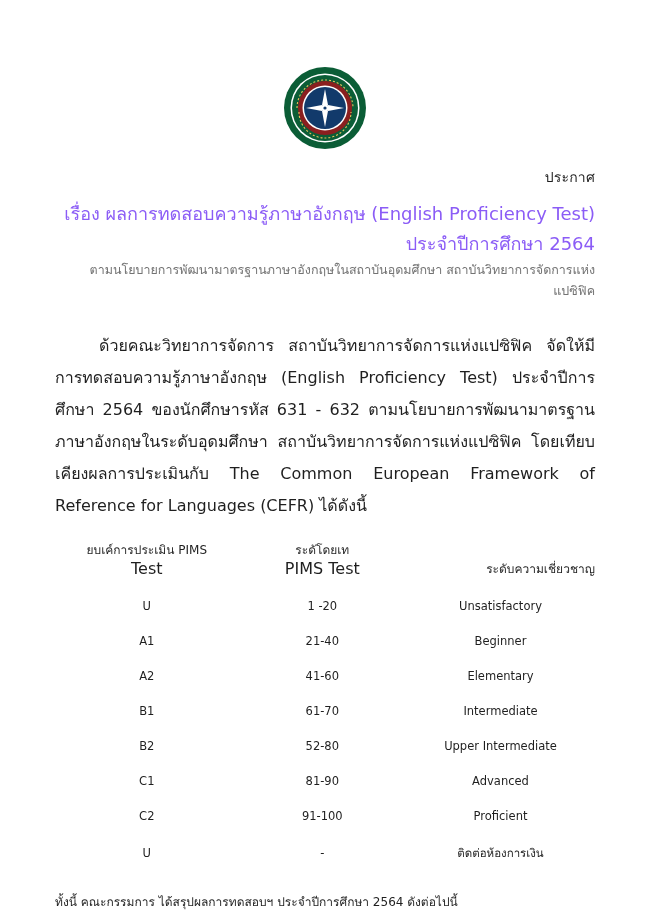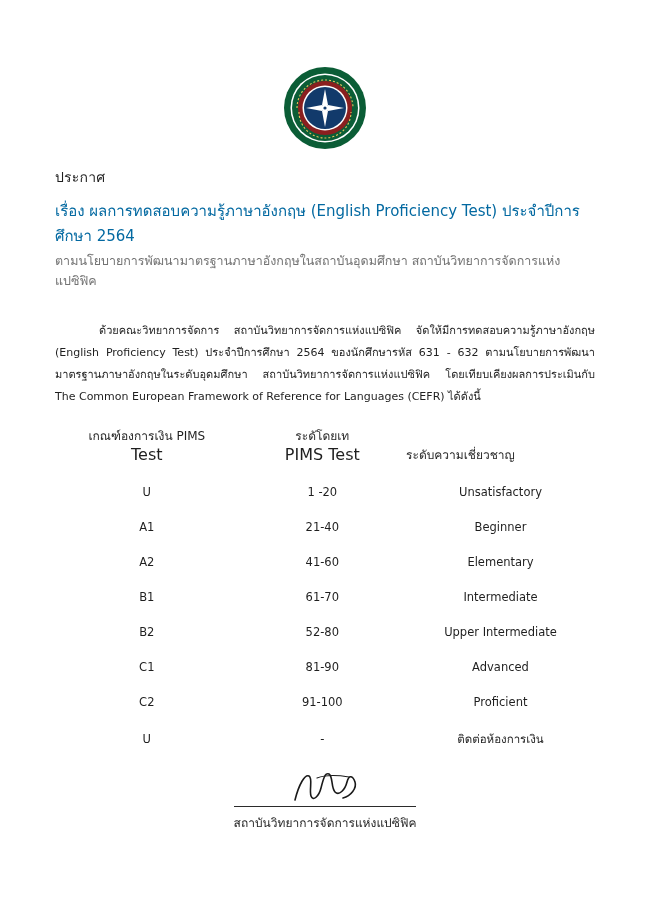--- a/index.html
+++ b/index.html
@@ -30,45 +30,45 @@
   }
   .logo {
     position: relative;
     width: 84px;
     height: 84px;
   }
   .logo svg { display: block; }
 
   
   .heading {
-    text-align: left;
+    text-align: right;
     margin-top: 16px;
   }
   .heading .h-title {
     font-size: 14px;
     color: #1f1f1f;
     letter-spacing: .2px;
   }
   .heading .h-line {
-    font-size: 15px;
-    color: #0369a1;
+    font-size: 18px;
+    color: #8b5cf6;
     margin-top: 11px;
     line-height: 1.65;
   }
   .heading .h-line2 {
     font-size: 12.5px;
     color: #737373;
     margin-top: 2px;
     line-height: 1.65;
   }
 
   
   .para {
     margin-top: 28px;
-    font-size: 11px;
+    font-size: 16px;
     line-height: 2.0;
     color: #1f1f1f;
     text-align: justify;
     text-justify: inter-word;
     text-indent: 44px;
   }
 
   
   .table {
     margin-top: 18px;
@@ -86,21 +86,21 @@
   .th-a1, .th-b1 {
     font-size: 12px;
     color: #1f1f1f;
     padding-top: 4px;
   }
   .th-a1 { text-align: center; }
   .th-b1 { text-align: center; }
   .th-c {
     font-size: 12px;
     color: #1f1f1f;
-    text-align: left;
+    text-align: right;
     vertical-align: bottom;
     padding-bottom: 2px;
   }
   .th-a2, .th-b2 {
     font-size: 16px;
     color: #1f1f1f;
     padding-top: 12px;
     padding-bottom: 2px;
     text-align: center;
   }
@@ -192,21 +192,21 @@
     <div class="h-title">ประกาศ</div>
     <div class="h-line">เรื่อง  ผลการทดสอบความรู้ภาษาอังกฤษ (English Proficiency Test) ประจำปีการศึกษา 2564</div>
     <div class="h-line2">ตามนโยบายการพัฒนามาตรฐานภาษาอังกฤษในสถาบันอุดมศึกษา สถาบันวิทยาการจัดการแห่งแปซิฟิค</div>
   </div>
 
   <div class="para">ด้วยคณะวิทยาการจัดการ สถาบันวิทยาการจัดการแห่งแปซิฟิค จัดให้มีการทดสอบความรู้ภาษาอังกฤษ (English Proficiency Test) ประจำปีการศึกษา 2564 ของนักศึกษารหัส 631 - 632 ตามนโยบายการพัฒนามาตรฐานภาษาอังกฤษในระดับอุดมศึกษา สถาบันวิทยาการจัดการแห่งแปซิฟิค โดยเทียบเคียงผลการประเมินกับ The Common European Framework of Reference for Languages (CEFR) ได้ดังนี้</div>
 
   <table class="table">
     <tbody>
       <tr>
-        <td class="col-a th-a1">เกณฑ์องการเงิน PIMS</td>
+        <td class="col-a th-a1">ยบเค์การประเมิน PIMS</td>
         <td class="col-b th-b1">ระดัโดยเท</td>
         <td class="col-c th-c" rowspan="2">ระดับความเชี่ยวชาญ</td>
       </tr>
       <tr>
         <td class="col-a th-a2">Test</td>
         <td class="col-b th-b2">PIMS Test</td>
       </tr>
 
       <tr class="trow">
         <td class="col-a">U</td>
@@ -244,20 +244,21 @@
         <td class="col-c">Proficient</td>
       </tr>
       <tr class="trow">
         <td class="col-a">U</td>
         <td class="col-b">-</td>
         <td class="col-c">ติดต่อห้องการเงิน</td>
       </tr>
     </tbody>
   </table>
 
+  <div class="closing">ทั้งนี้ คณะกรรมการ ได้สรุปผลการทดสอบฯ ประจำปีการศึกษา 2564 ดังต่อไปนี้</div>
 
   <div class="sign-area">
     <div class="sign-mark">
       <svg width="120" height="40" viewBox="0 0 120 40" aria-hidden="true">
         <path d="M30 34 C34 18, 40 8, 44 10 C48 12, 44 24, 46 30 C48 36, 54 30, 56 22 C58 14, 60 6, 64 8 C68 10, 66 22, 70 26 C74 30, 80 24, 82 16 C84 8, 88 10, 90 16 C92 22, 86 30, 78 32" fill="none" stroke="#1a1a1a" stroke-width="1.6" stroke-linecap="round"></path>
         <path d="M52 12 C60 9, 72 9, 84 11" fill="none" stroke="#1a1a1a" stroke-width="1.2" stroke-linecap="round"></path>
       </svg>
     </div>
     <div class="sign-line"></div>
     <div class="sign-org">สถาบันวิทยาการจัดการแห่งแปซิฟิค</div>

